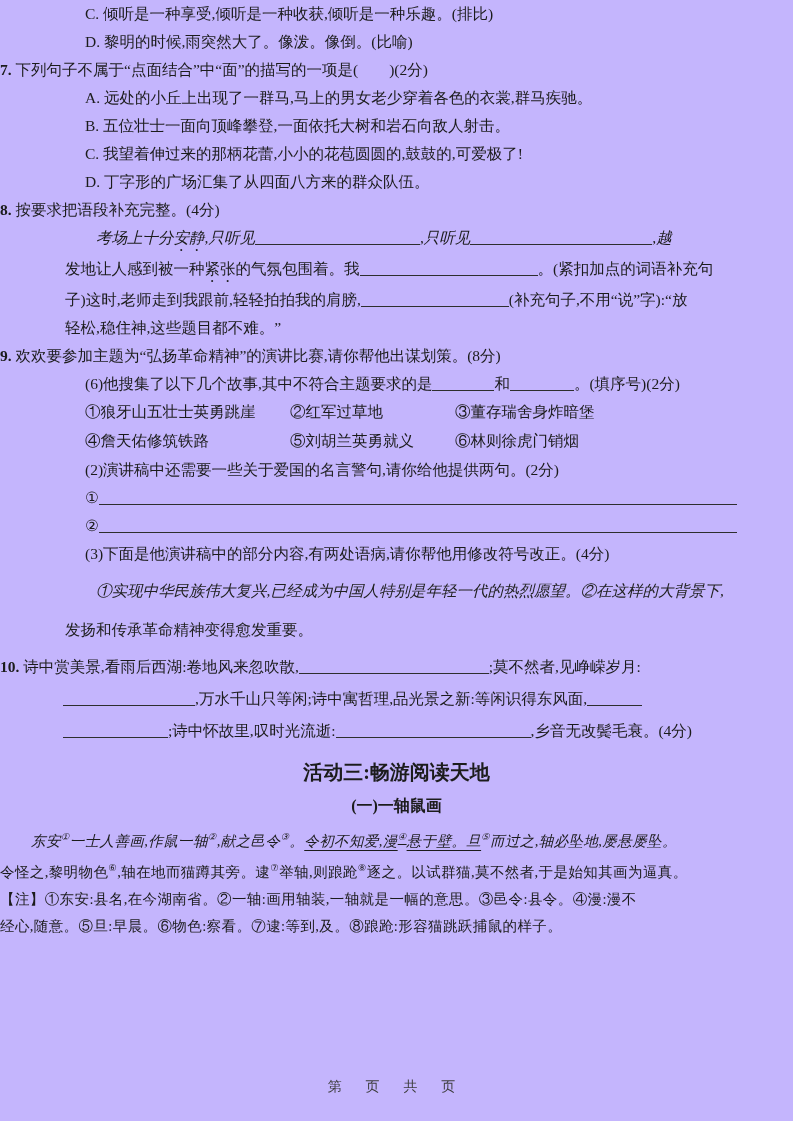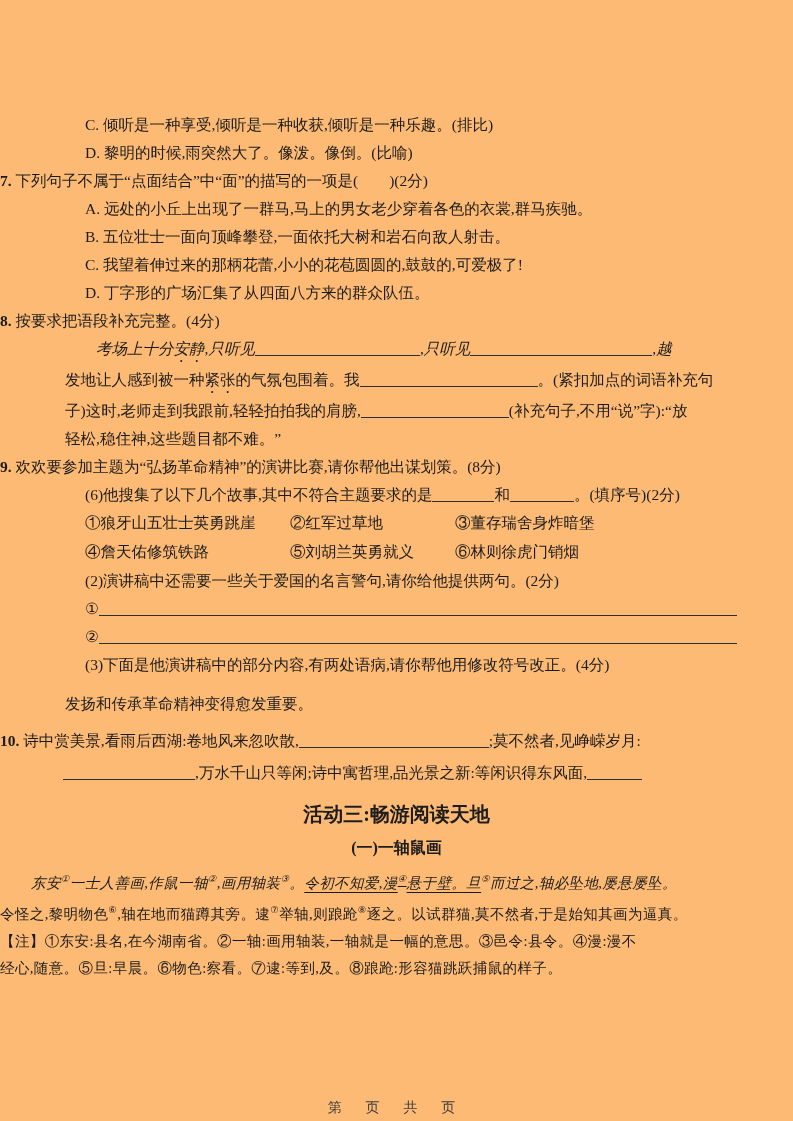--- a/index.html
+++ b/index.html
@@ -1,25 +1,24 @@
 <!DOCTYPE html>
 <html><head>
 <meta charset="utf-8">
 <style>
   html, body { margin: 0; padding: 0; background: #f4f4f4; }
   .page {
     position: relative;
     width: 793px;
     height: 1121px;
     margin: 0 auto;
-    background: #fdba74;
+    background: #c4b5fd;
     font-family: "Liberation Serif", "DejaVu Serif", serif;
     color: #1c1c1c;
     font-size: 15.5px;
-    padding-top: 111px;
     box-sizing: border-box;
     overflow: hidden;
   }
   .line { line-height: 28px; white-space: nowrap; }
   
   .q    { }
   .opt  { margin-left: 85px; }
   .p8   { margin-left: 65px; }
   .p10  { margin-left: 63px; }
   .ind  { text-indent: 31px; font-style: italic; }
@@ -44,21 +43,21 @@
     vertical-align: -2px;
   }
   .colw { display: inline-block; font-family: Liberation Mono, monospace; }
   .center-title { text-align: center; font-weight: bold; font-size: 20px; line-height: 32px; }
   .center-sub   { text-align: center; font-weight: bold; font-size: 16px; line-height: 28px; }
   .kai  { color: #222; }
   .kai2 { font-size: 14.5px; line-height: 27px; letter-spacing: 0.4px; }
   .footer {
     position: absolute;
     left: 0; right: 0;
-    bottom: 4px;
+    bottom: 25px;
     text-align: center;
     font-family: "Liberation Sans", "DejaVu Sans", sans-serif;
     font-size: 14px;
     color: #3d3d3d;
     letter-spacing: 10px;
   }
 </style>
 </head>
 <body>
 
@@ -77,24 +76,26 @@
       <div class="line p8"><span>子)这时,老师走到我跟前,轻轻拍拍我的肩膀,</span><span class="blank" style="width: 148px;"></span><span>(补充句子,不用“说”字):“放</span></div>
       <div class="line p8"><span>轻松,稳住神,这些题目都不难。”</span></div>
       <div class="line q"><span class="b">9. </span><span>欢欢要参加主题为“弘扬革命精神”的演讲比赛,请你帮他出谋划策。(8分)</span></div>
       <div class="line opt"><span>(6)他搜集了以下几个故事,其中不符合主题要求的是</span><span class="blank" style="width: 62px;"></span><span>和</span><span class="blank" style="width: 64px;"></span><span>。(填序号)(2分)</span></div>
       <div class="line opt"><span class="colw" style="width: 205px;">①狼牙山五壮士英勇跳崖</span><span class="colw" style="width: 165px;">②红军过草地</span><span>③董存瑞舍身炸暗堡</span></div>
       <div class="line opt"><span class="colw" style="width: 205px;">④詹天佑修筑铁路</span><span class="colw" style="width: 165px;">⑤刘胡兰英勇就义</span><span>⑥林则徐虎门销烟</span></div>
       <div class="line opt"><span>(2)演讲稿中还需要一些关于爱国的名言警句,请你给他提供两句。(2分)</span></div>
       <div class="line opt"><span>①</span><span class="blank" style="width: 638px;"></span></div>
       <div class="line opt"><span>②</span><span class="blank" style="width: 638px;"></span></div>
       <div class="line opt"><span>(3)下面是他演讲稿中的部分内容,有两处语病,请你帮他用修改符号改正。(4分)</span></div>
+      <div class="line p8 ind kai gap-md"><span>①实现中华民族伟大复兴,已经成为中国人特别是年轻一代的热烈愿望。②在这样的大背景下,</span></div>
       <div class="line p8 kai gap-lg"><span>发扬和传承革命精神变得愈发重要。</span></div>
       <div class="line q gap-md"><span class="b">10. </span><span>诗中赏美景,看雨后西湖:卷地风来忽吹散,</span><span class="blank" style="width: 190px;"></span><span>;莫不然者,见峥嵘岁月:</span></div>
       <div class="line p10 gap-xs"><span class="blank" style="width: 132px;"></span><span>,万水千山只等闲;诗中寓哲理,品光景之新:等闲识得东风面,</span><span class="blank" style="width: 55px;"></span></div>
+      <div class="line p10 gap-xs"><span class="blank" style="width: 105px;"></span><span>;诗中怀故里,叹时光流逝:</span><span class="blank" style="width: 195px;"></span><span>,乡音无改鬓毛衰。(4分)</span></div>
       <div class="line center-title gap-lg"><span>活动三:畅游阅读天地</span></div>
       <div class="line center-sub gap-xs"><span>(一)一轴鼠画</span></div>
-      <div class="line q ind kai2 gap-xs"><span>东安</span><span class="sup">①</span><span>一士人善画,作鼠一轴</span><span class="sup">②</span><span>,画用轴装</span><span class="sup">③</span><span>。</span><span class="ul">令初不知爱,漫</span><span class="sup ul">④</span><span class="ul">悬于壁。旦</span><span class="sup">⑤</span><span>而过之,轴必坠地,屡悬屡坠。</span></div>
+      <div class="line q ind kai2 gap-xs"><span>东安</span><span class="sup">①</span><span>一士人善画,作鼠一轴</span><span class="sup">②</span><span>,献之邑令</span><span class="sup">③</span><span>。</span><span class="ul">令初不知爱,漫</span><span class="sup ul">④</span><span class="ul">悬于壁。旦</span><span class="sup">⑤</span><span>而过之,轴必坠地,屡悬屡坠。</span></div>
       <div class="line q kai2"><span>令怪之,黎明物色</span><span class="sup">⑥</span><span>,轴在地而猫蹲其旁。逮</span><span class="sup">⑦</span><span>举轴,则踉跄</span><span class="sup">⑧</span><span>逐之。以试群猫,莫不然者,于是始知其画为逼真。</span></div>
       <div class="line q kai2"><span>【注】①东安:县名,在今湖南省。②一轴:画用轴装,一轴就是一幅的意思。③邑令:县令。④漫:漫不</span></div>
       <div class="line q kai2"><span>经心,随意。⑤旦:早晨。⑥物色:察看。⑦逮:等到,及。⑧踉跄:形容猫跳跃捕鼠的样子。</span></div>
     </div>
   <div class="footer">第 页 共 页</div>
 </div>
 
 </body></html>

